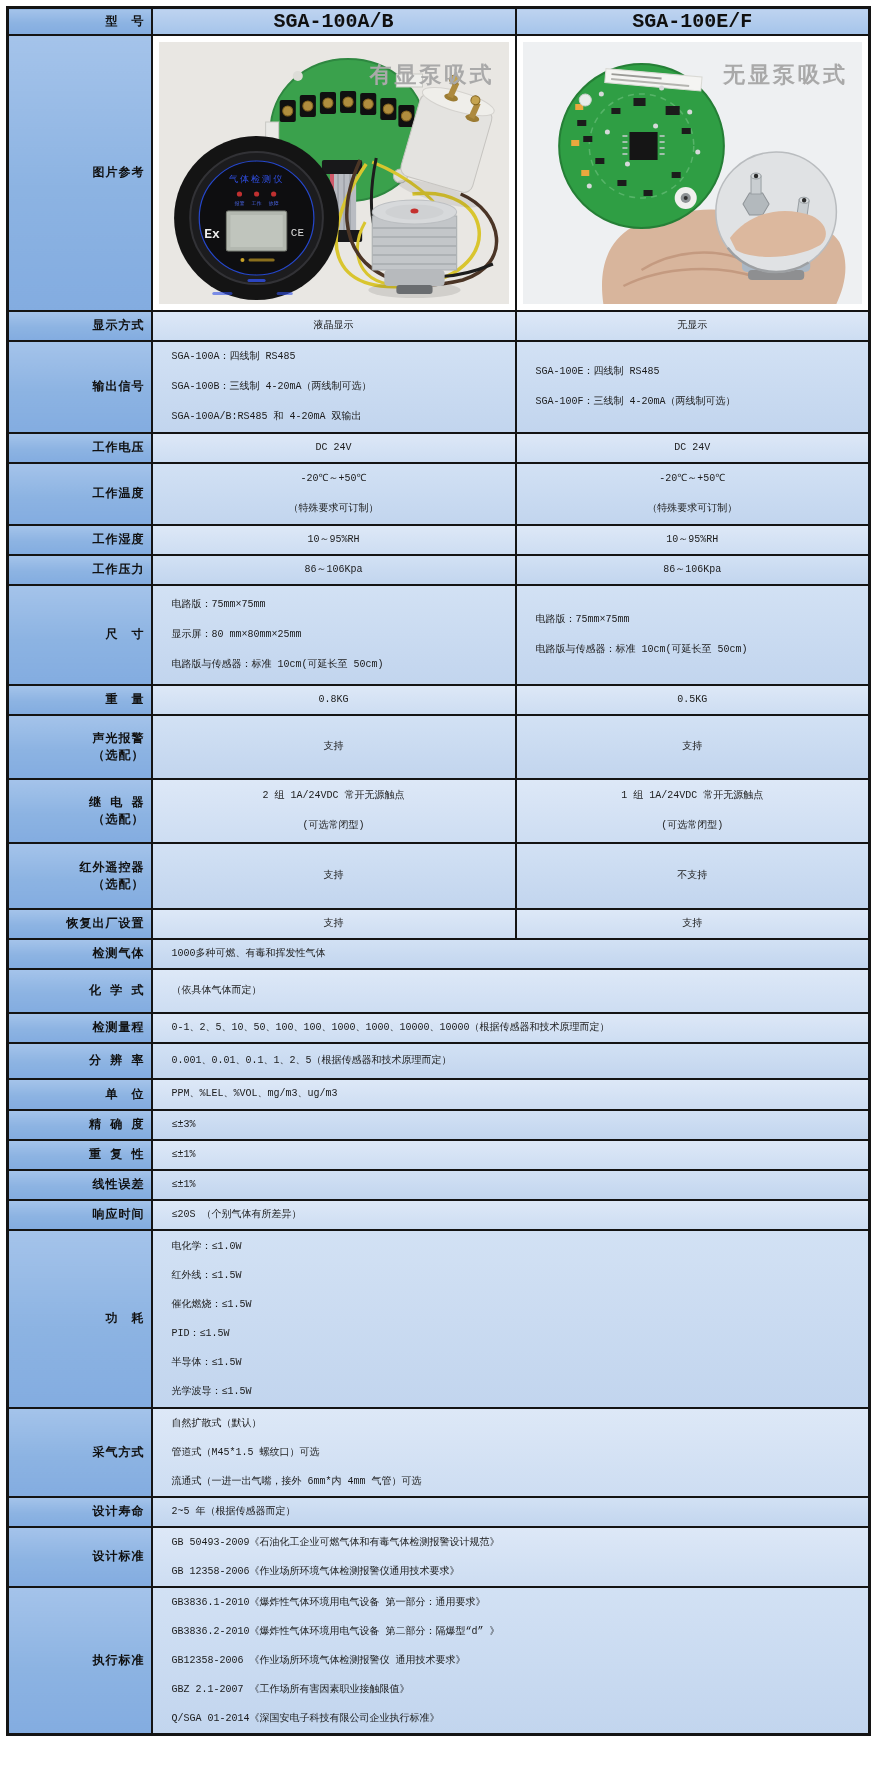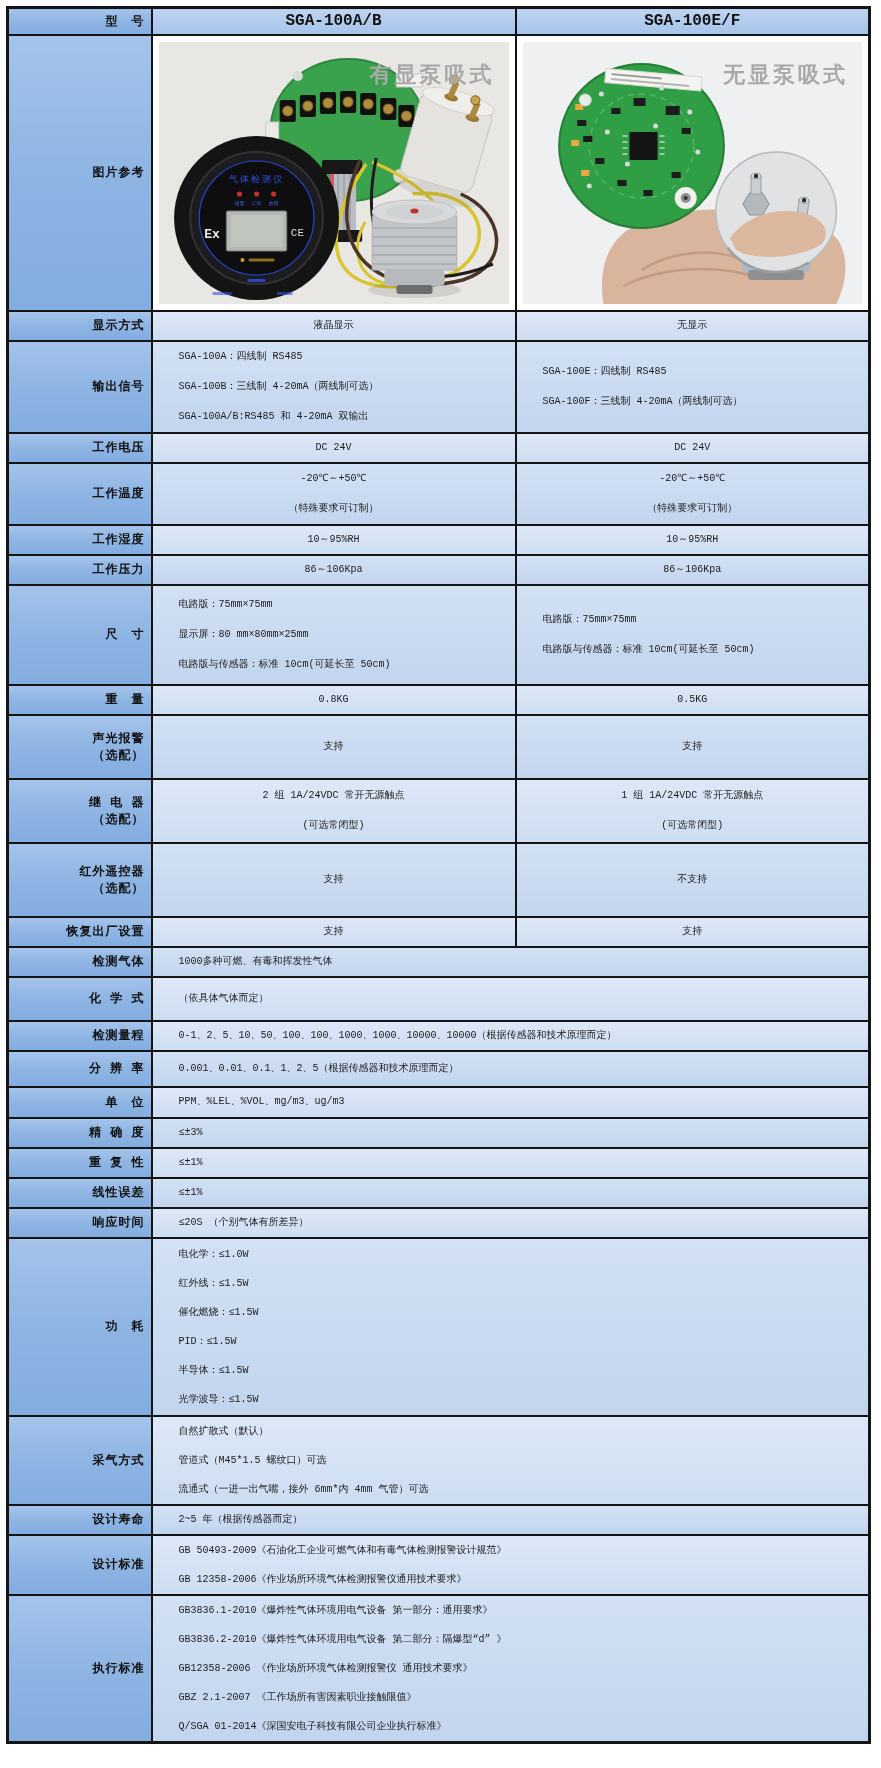--- a/index.html
+++ b/index.html
@@ -6,26 +6,26 @@
   .page{position:relative;width:881px;height:1768px;background:#fff;overflow:hidden;
         font-family:"Liberation Mono","DejaVu Sans Mono",monospace;color:#1b1b1b;}
   table.spec{border-collapse:collapse;table-layout:fixed;margin:6px 0 0 6px;width:862px;
              border:3px solid #141414;}
   td{border:2px solid #141414;padding:0 6px;vertical-align:middle;overflow:hidden;}
   col.c0{width:144px;} col.c1{width:364px;} col.c2{width:354px;}
   
   .lbl{background:linear-gradient(180deg,#a4c3ea 0%,#8cb3e2 55%,#83ace0 100%);
        font-weight:bold;text-align:right;font-size:12px;letter-spacing:1px;color:#101010;}
   .hdr{background:linear-gradient(180deg,#bed3f0 0%,#a5c4ea 100%);
-       font-weight:bold;text-align:center;font-size:16px;color:#101010;}
+       font-weight:bold;text-align:center;font-size:20px;color:#101010;}
   
   .vl{background:linear-gradient(180deg,#dde8f7 0%,#cdddf2 100%);}
   .vd{background:linear-gradient(180deg,#d2e1f4 0%,#c2d5ee 100%);}
   .val{font-size:10px;text-align:center;line-height:28px;}
-  .val.left{text-align:left;padding-left:26px;}
+  .val.left{text-align:left;padding-left:19px;}
   .lines div{line-height:30px;}
   .lines-tight div{line-height:29px;}
   
   .photocell{background:#ffffff;padding:6px;}
   .photo{position:relative;width:100%;height:262px;}
   .photo svg{display:block;width:100%;height:100%;}
   .wm{position:absolute;top:18px;right:14px;font-size:22px;color:#a9a9a9;
       letter-spacing:3px;font-weight:bold;font-family:"Liberation Sans",sans-serif;}
 </style>
 </head>
@@ -315,21 +315,21 @@
   <td class="val vl lines">
     <div>2 组 1A/24VDC 常开无源触点</div>
             <div>(可选常闭型)</div>
   </td>
   <td class="val vl lines">
     <div>1 组 1A/24VDC 常开无源触点</div>
             <div>(可选常闭型)</div>
   </td>
 </tr>
 
-<tr style="height:74px">
+<tr style="height:66px">
   <td class="lbl">
     <div>红外遥控器</div>
             <div>（选配）</div>
   </td>
   <td class="val vd">支持</td>
   <td class="val vd">不支持</td>
 </tr>
 
 <tr style="height:30px">
   <td class="lbl">恢复出厂设置</td>

